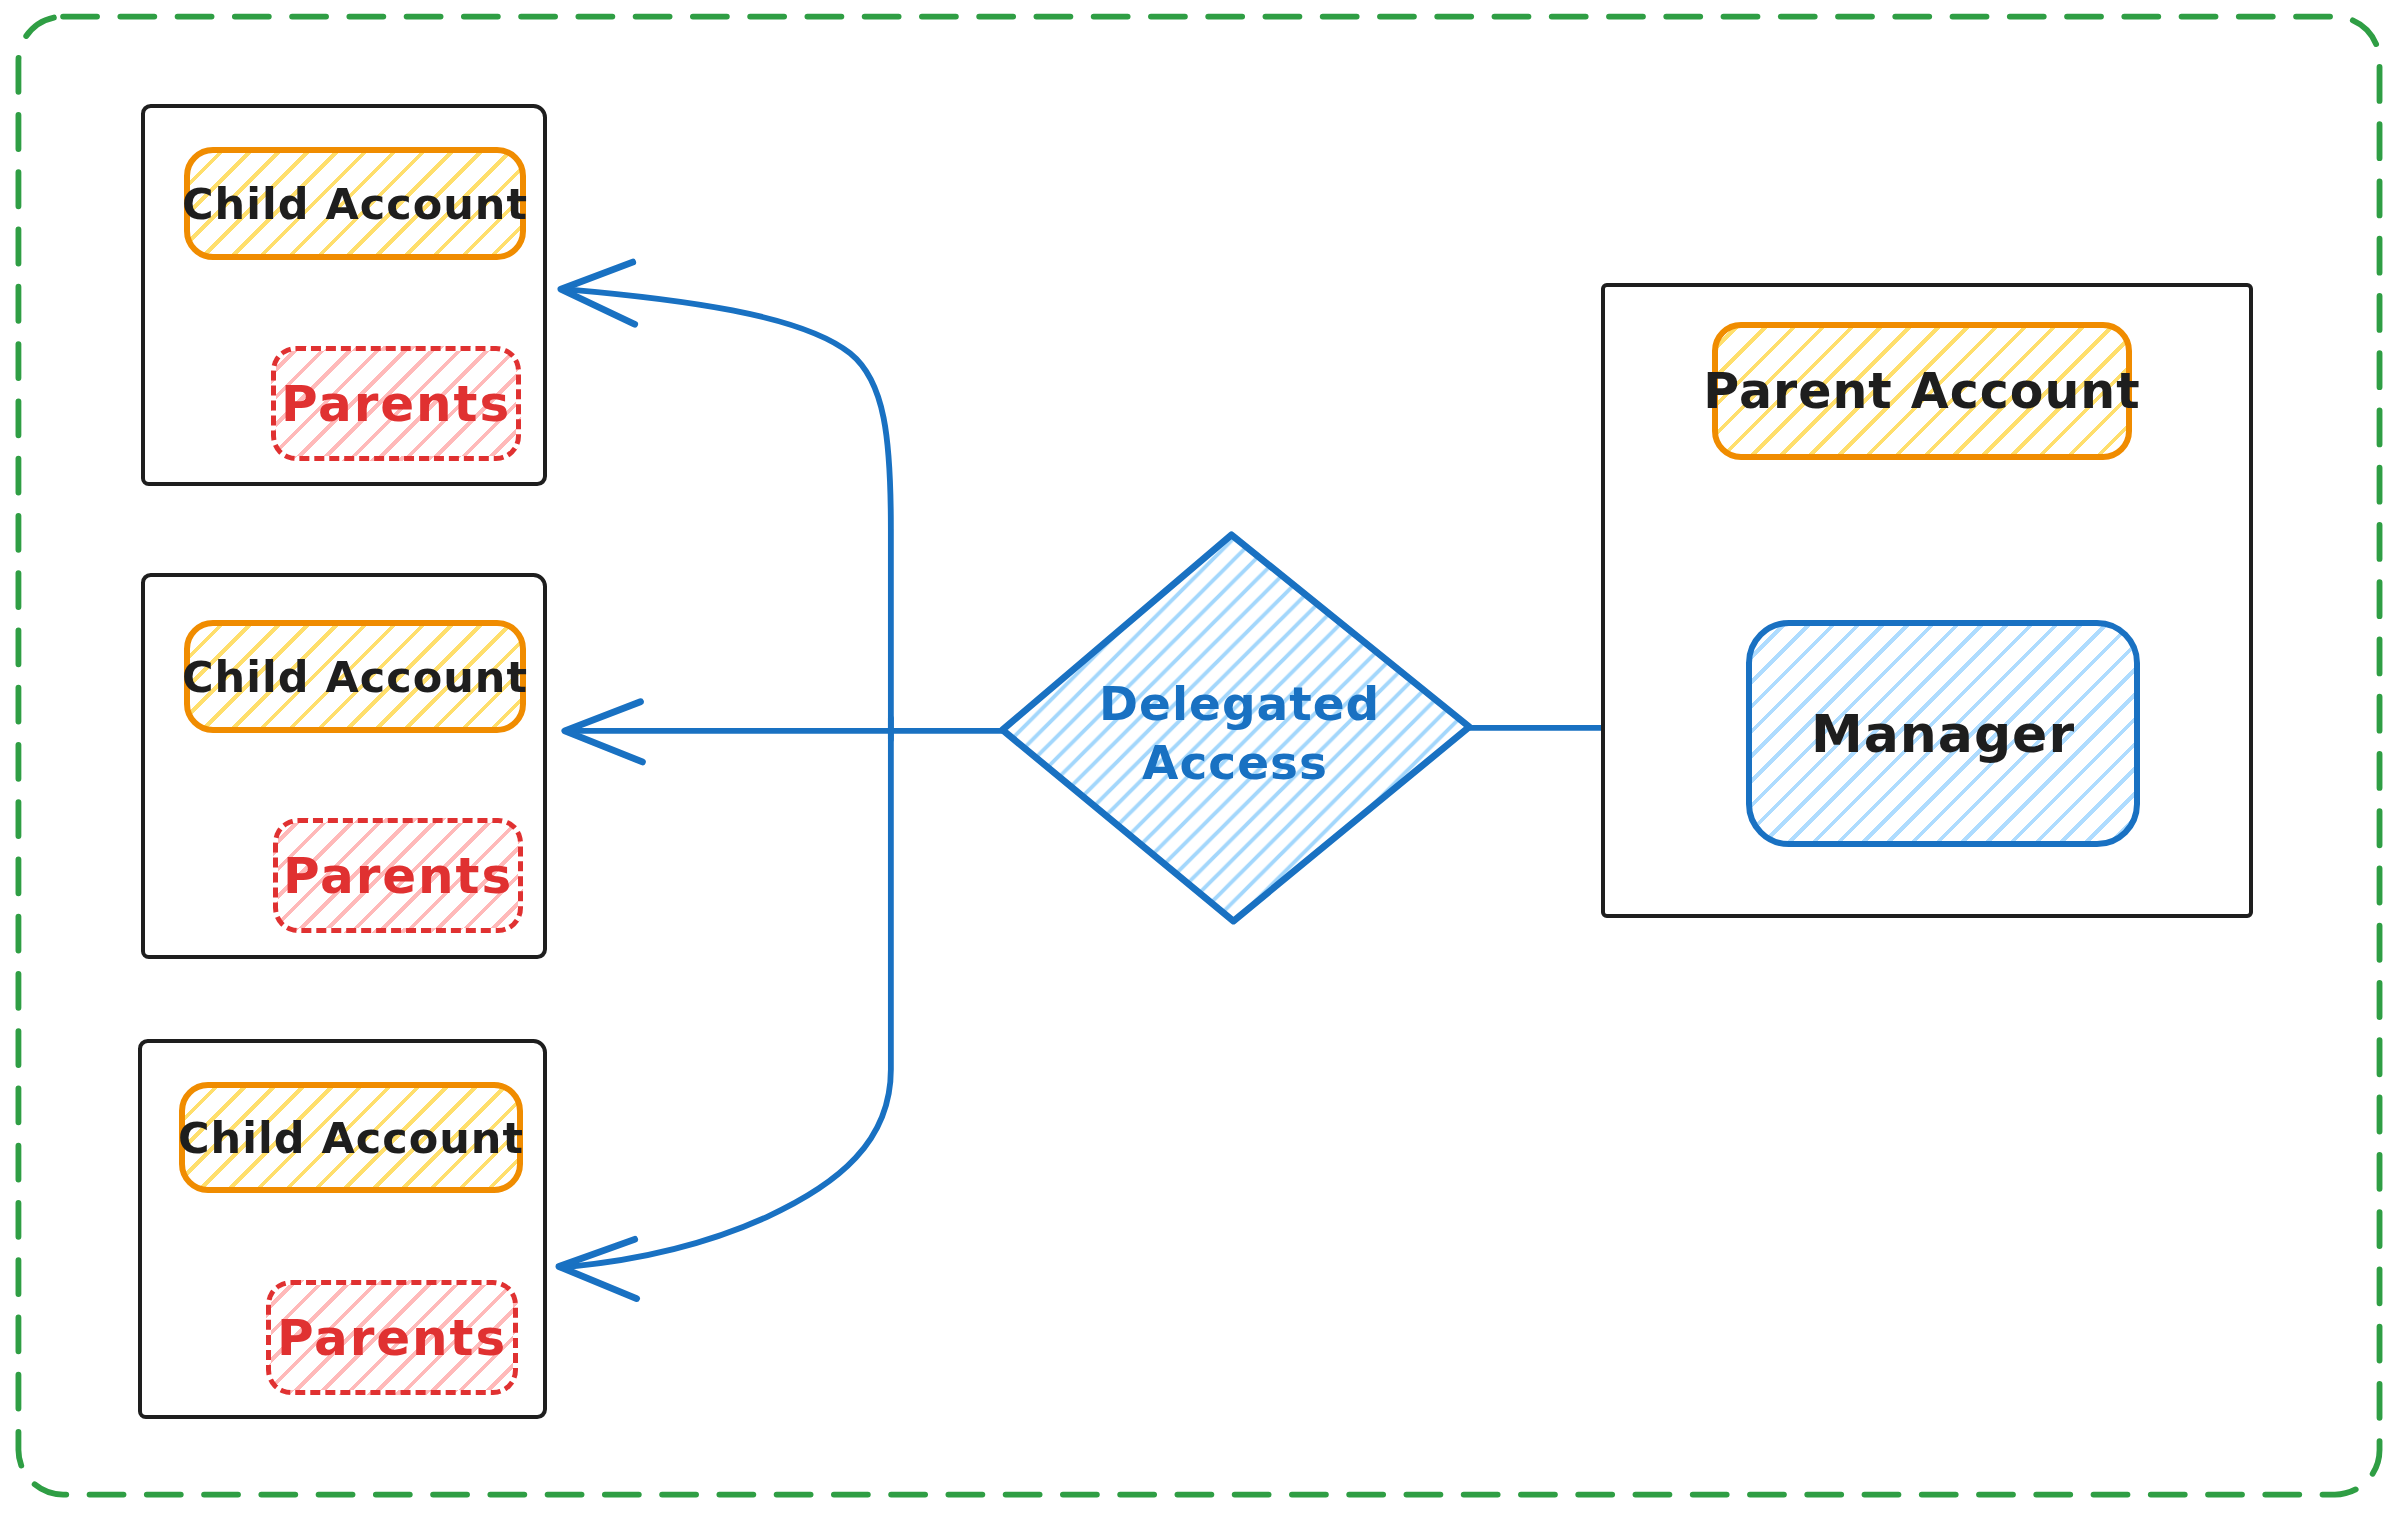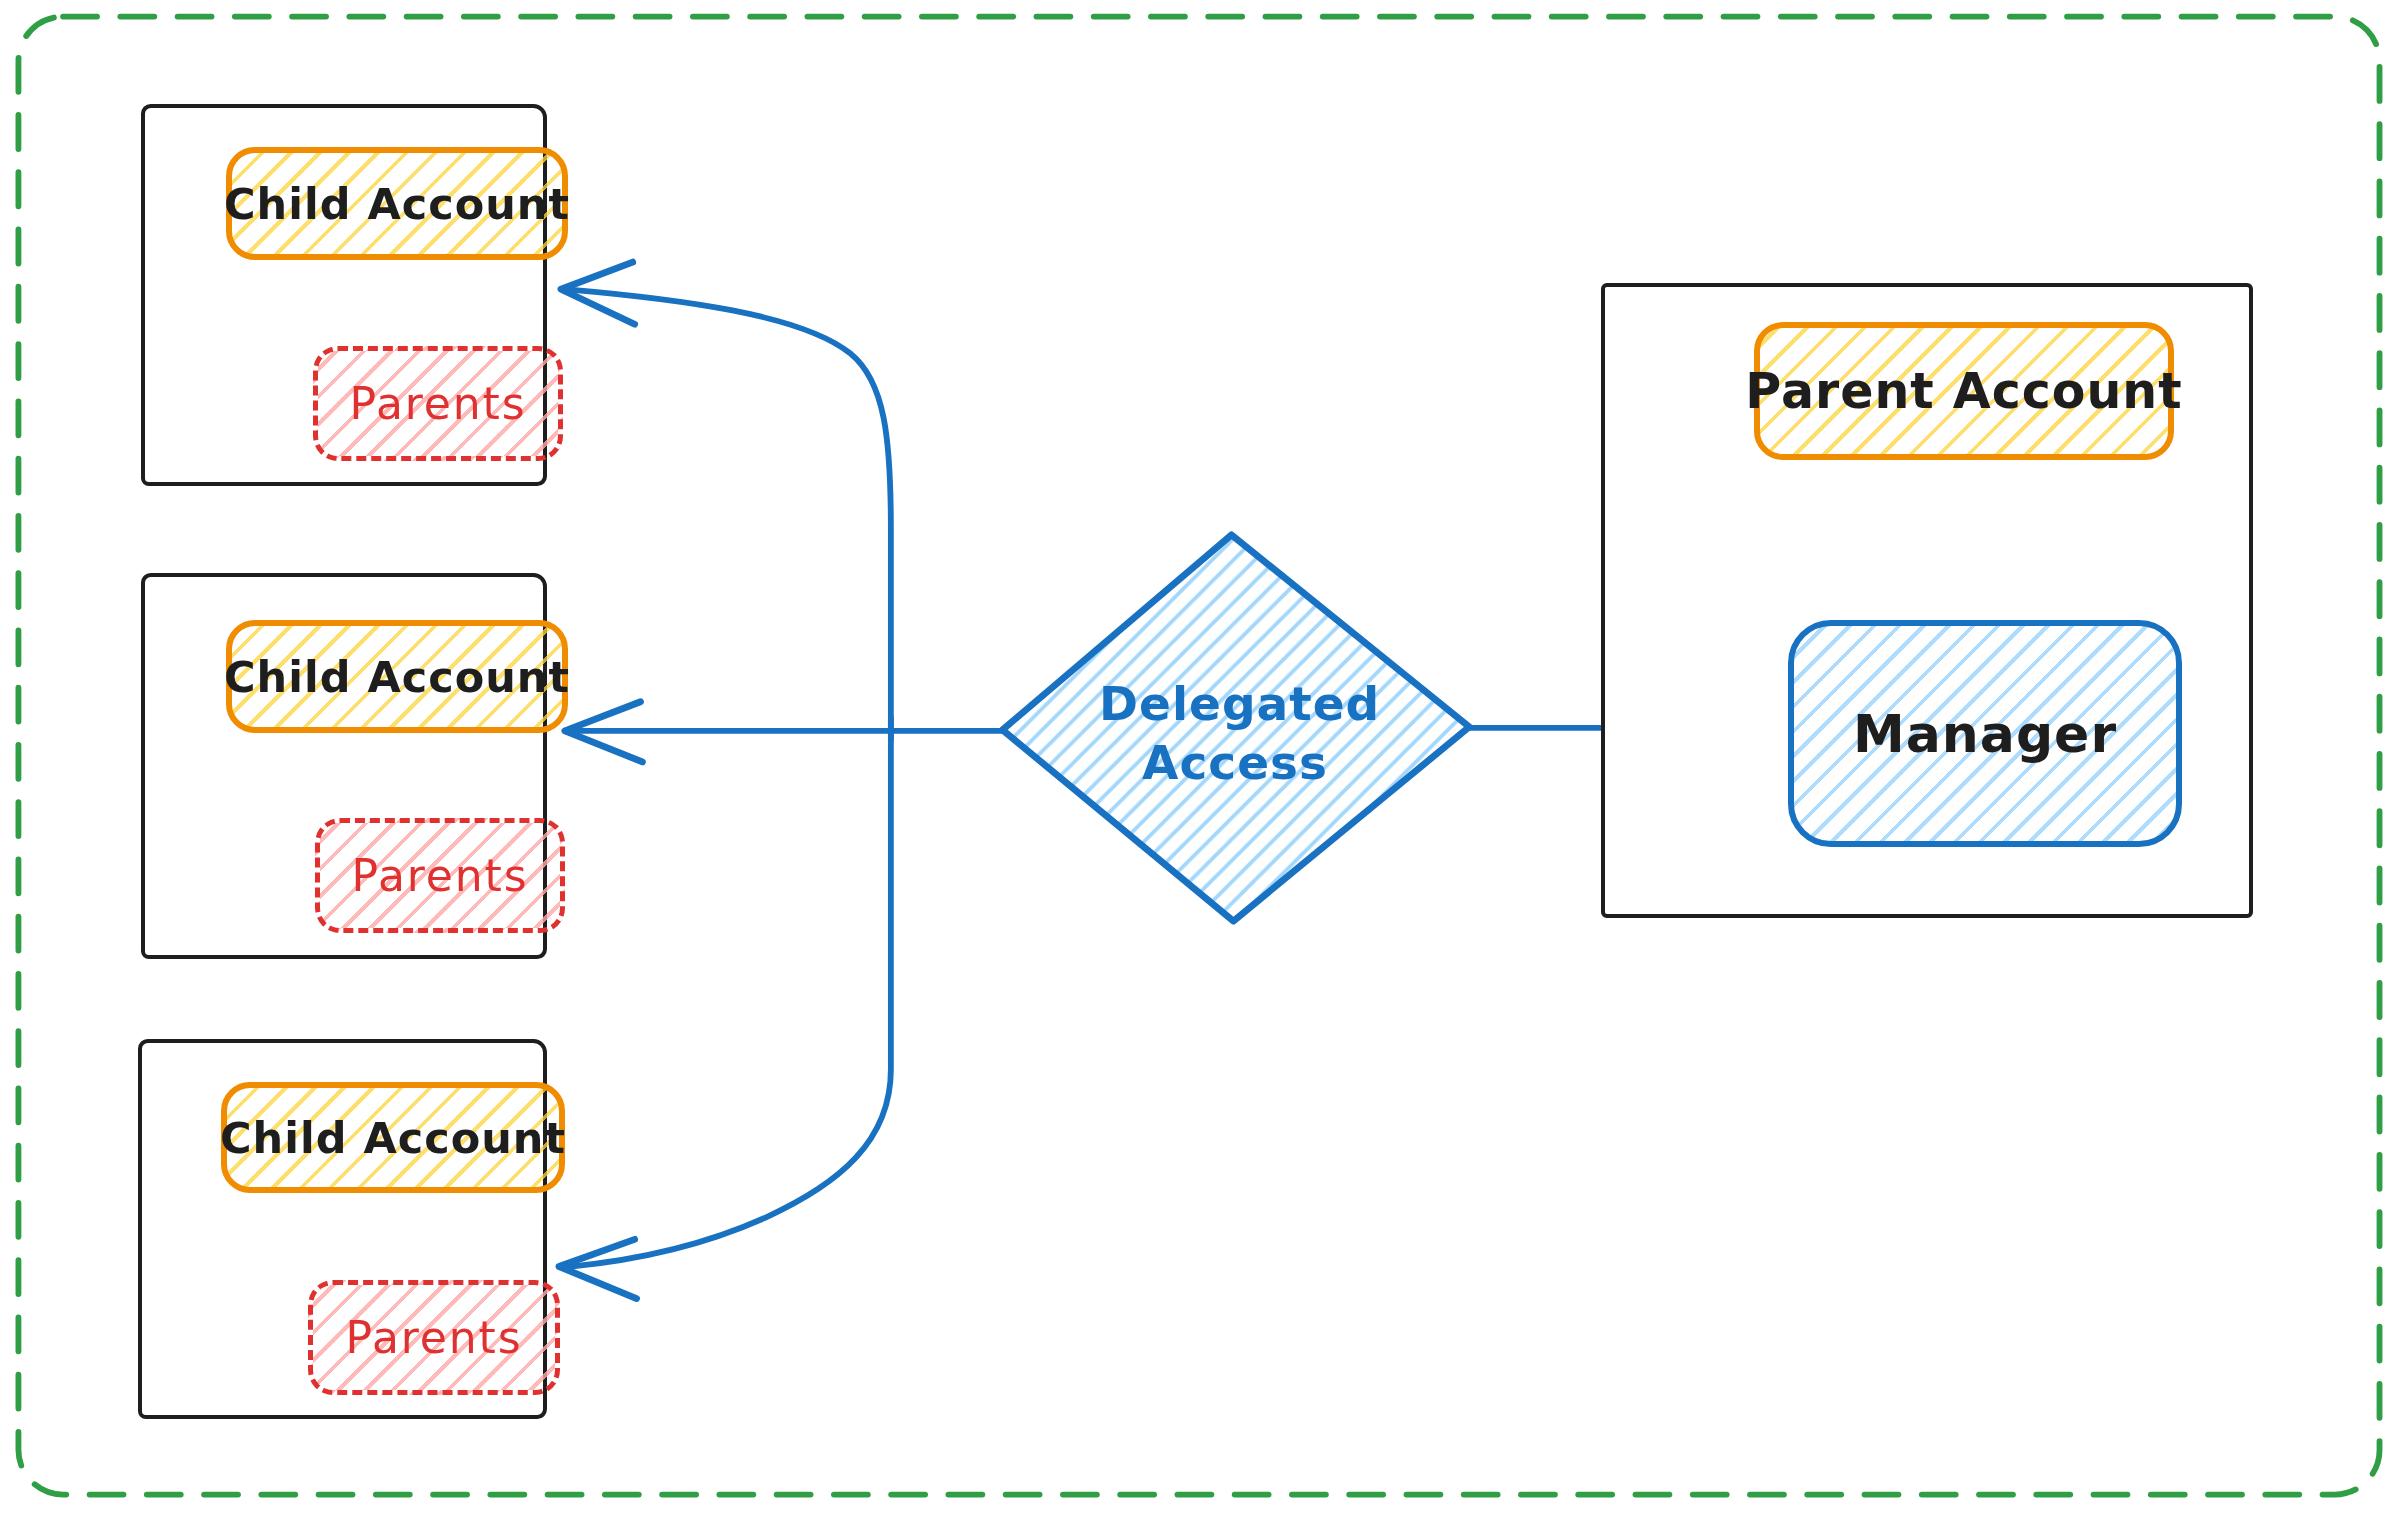--- a/index.html
+++ b/index.html
@@ -5,21 +5,21 @@
   html,body{margin:0;padding:0;background:#ffffff;}
   .canvas{
     position:relative;
     width:2397px;height:1517px;
     background:#ffffff;
     font-family:"DejaVu Sans","Liberation Sans",sans-serif;
     overflow:hidden;
   }
   .layer{position:absolute;left:0;top:0;}
   .abs{position:absolute;box-sizing:border-box;}
-  .flexc{display:flex;align-items:center;justify-content:center;margin-left:42px;}
+  .flexc{display:flex;align-items:center;justify-content:center;}
 
   .child-box{
     border:4.9px solid #1e1e1e;
     border-radius:9.7px 13.6px 9.7px 7.8px;
     background:#ffffff;
   }
   .parent-box{
     border:4.9px solid #1e1e1e;
     border-radius:5.8px;
     background:#ffffff;
@@ -34,21 +34,21 @@
     border-radius:25px;
     background-image:repeating-linear-gradient(-45deg,transparent 0 15.5px,rgba(255,168,168,0.8) 15.5px 19.4px);
   }
   .manager-box{
     border:6.8px solid #1971c2;
     border-radius:43px;
     background-image:repeating-linear-gradient(-45deg,transparent 0 13.6px,rgba(165,216,255,0.9) 13.6px 17.5px);
   }
 
   .t-child{font-size:43px;font-weight:bold;color:#1e1e1e;letter-spacing:1px;white-space:nowrap;}
-  .t-parents{font-size:44px;font-weight:normal;color:#e03131;letter-spacing:1.9px;white-space:nowrap;}
+  .t-parents{font-size:50px;font-weight:bold;color:#e03131;letter-spacing:1.9px;white-space:nowrap;}
   .t-parent-acct{font-size:49px;font-weight:bold;color:#1e1e1e;letter-spacing:1px;white-space:nowrap;}
   .t-manager{font-size:52px;font-weight:bold;color:#1e1e1e;letter-spacing:1px;white-space:nowrap;}
   .t-decision{
     font-size:47px;font-weight:bold;color:#1971c2;
     line-height:1.25;text-align:center;letter-spacing:1px;
   }
 </style>
 </head>
 <body>
 

